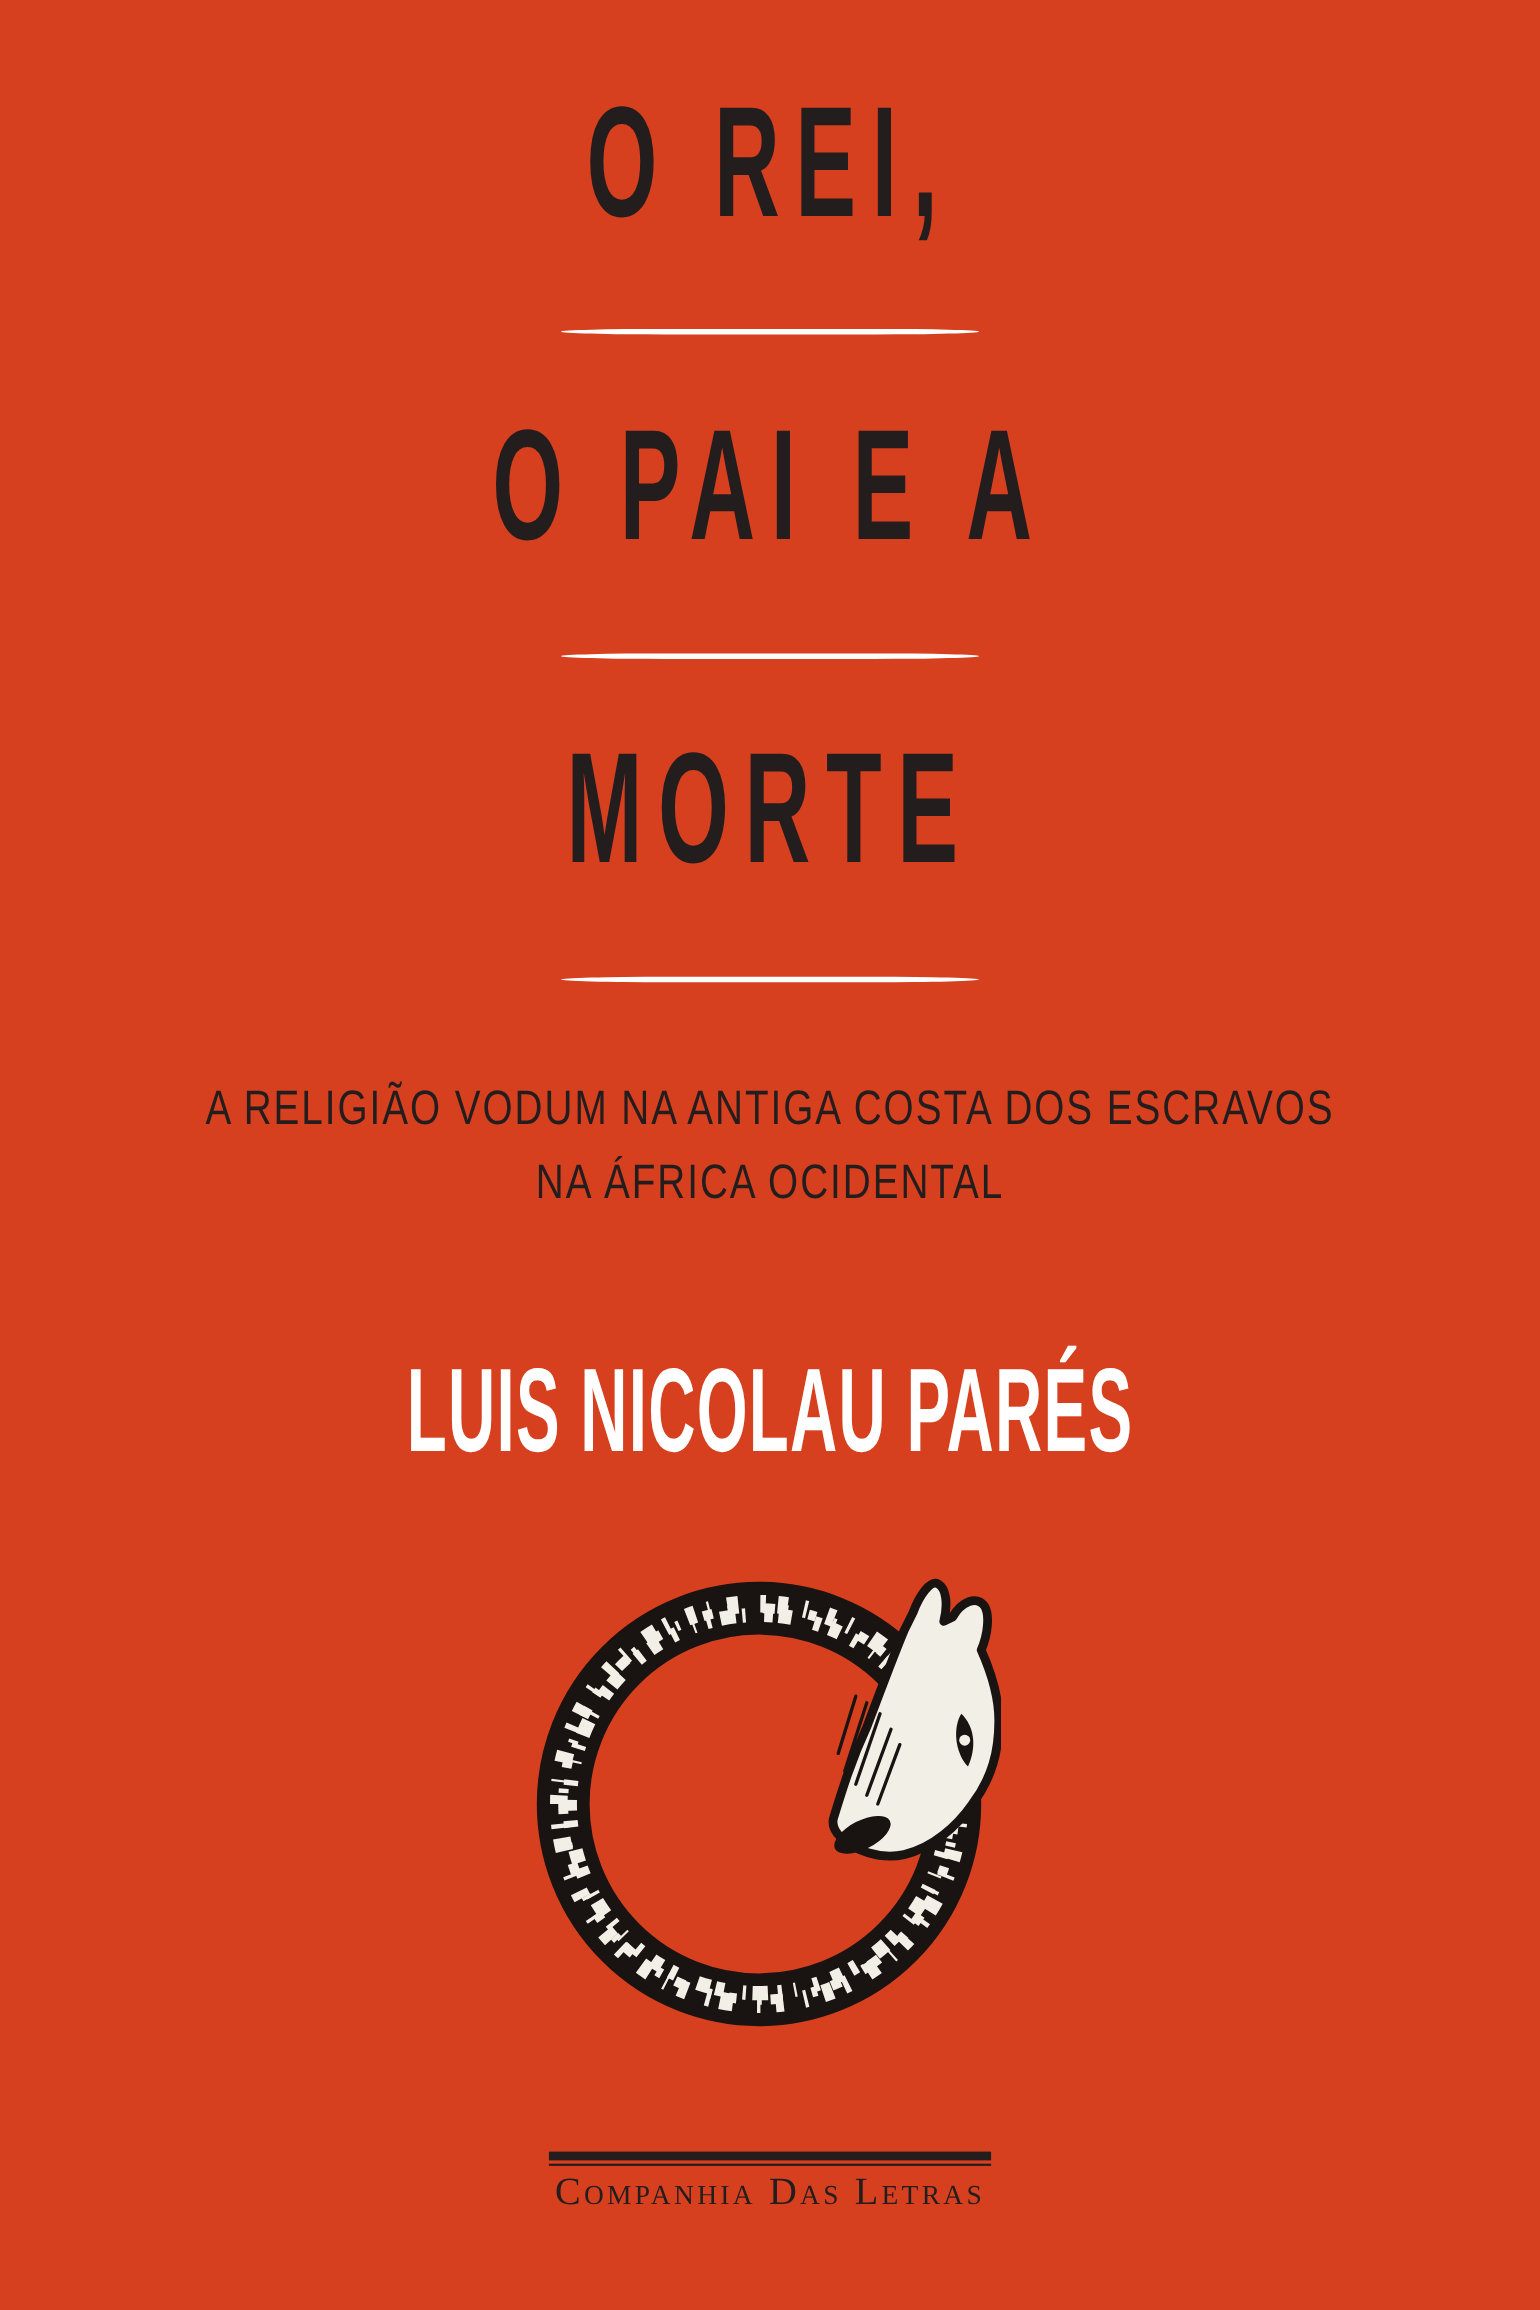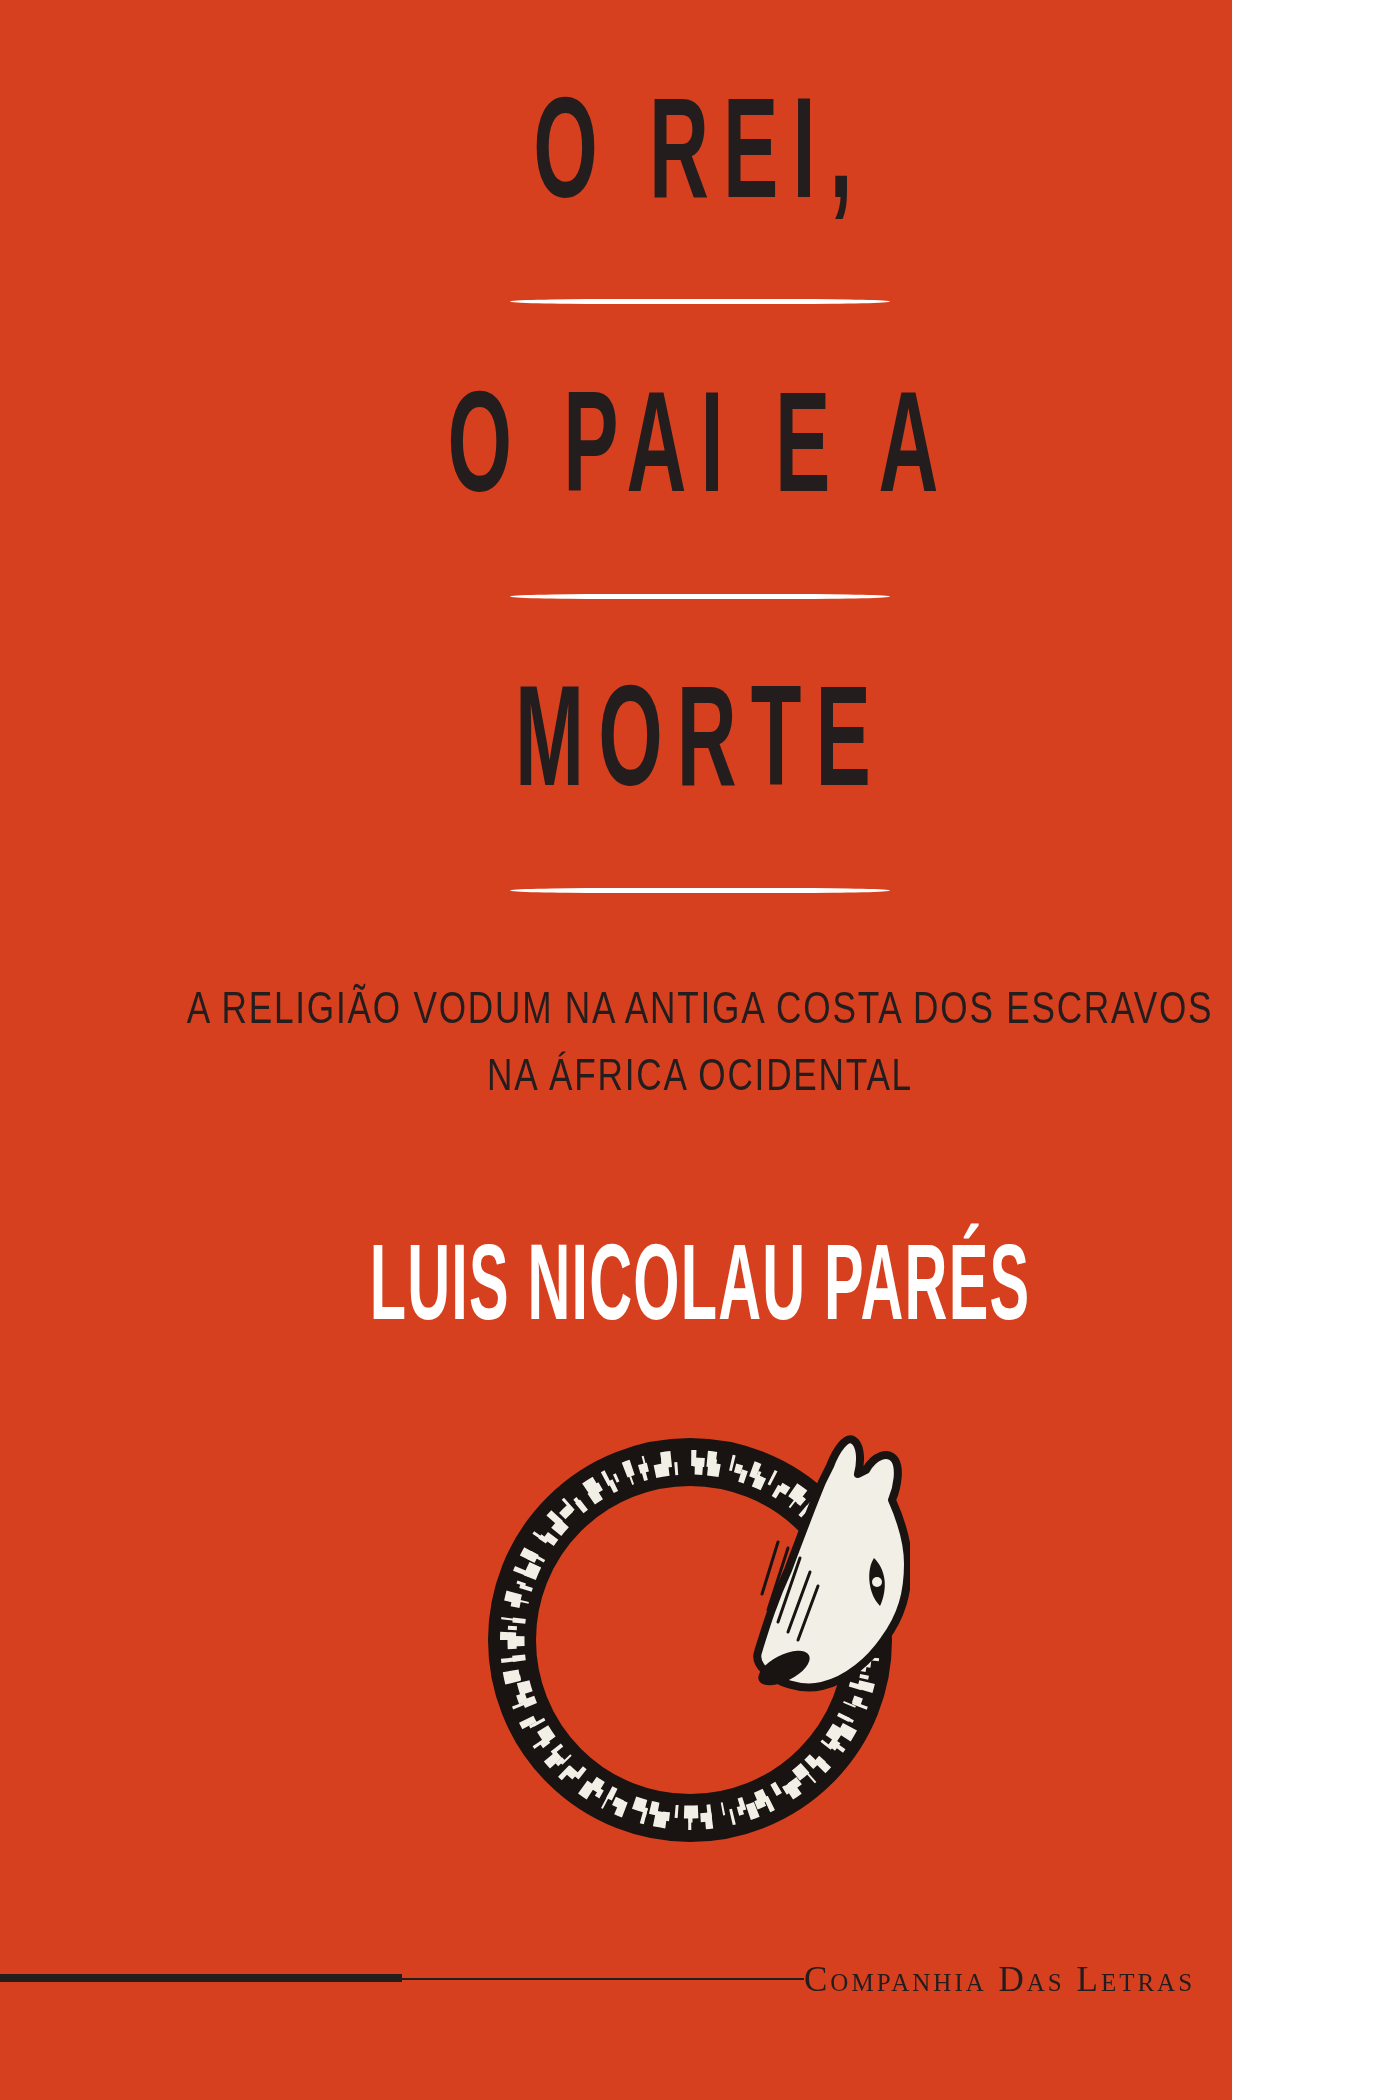--- a/index.html
+++ b/index.html
@@ -1,21 +1,21 @@
 <!DOCTYPE html>
 <html><head>
 <meta charset="utf-8">
 <style>
   * { margin:0; padding:0; box-sizing:border-box; }
   html,body { width:1400px; height:2100px; }
   body { font-family:"Liberation Sans", sans-serif; }
 
   .cover {
     position:relative;
-    width:1232px; height:2100px;
+    width:1400px; height:2100px;
     overflow:hidden;
   }
 
   
   .title-line {
     position:absolute;
     left:0; width:1400px;
     text-align:center;
     font-weight:bold;
     font-size:143px;
@@ -75,21 +75,21 @@
   .ouroboros {
     position:absolute;
     left:470px; top:1430px;
     width:440px; height:420px;
   }
 
   
   .publisher {
     position:absolute;
     left:0; width:1400px; top:1956px;
-    display:flex; flex-direction:row; align-items:center;
+    display:flex; flex-direction:column; align-items:center;
   }
   .pub-rule-thick { width:402px; height:8px; }
   .pub-rule-thin  { width:402px; height:2px; margin-top:3px; }
   .pub-wordmark {
     margin-top:5px;
     font-family:"Liberation Serif", serif;
     font-variant:small-caps;
     font-size:35px;
     line-height:1.1;
     letter-spacing:3px;

